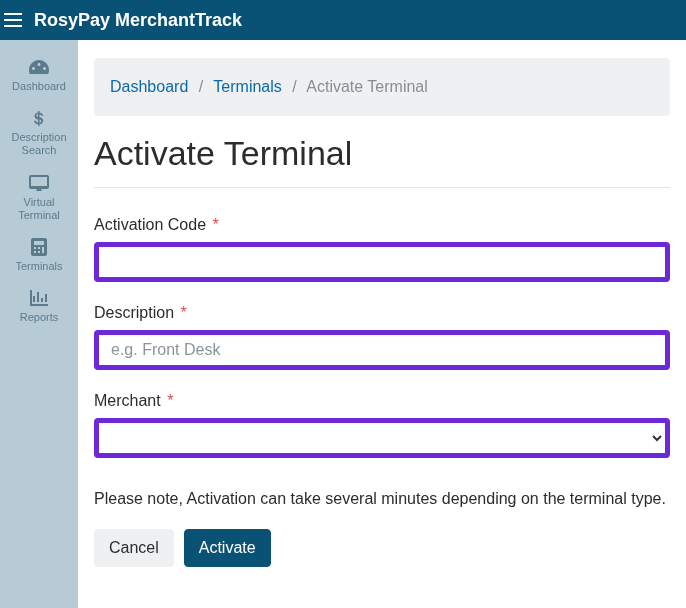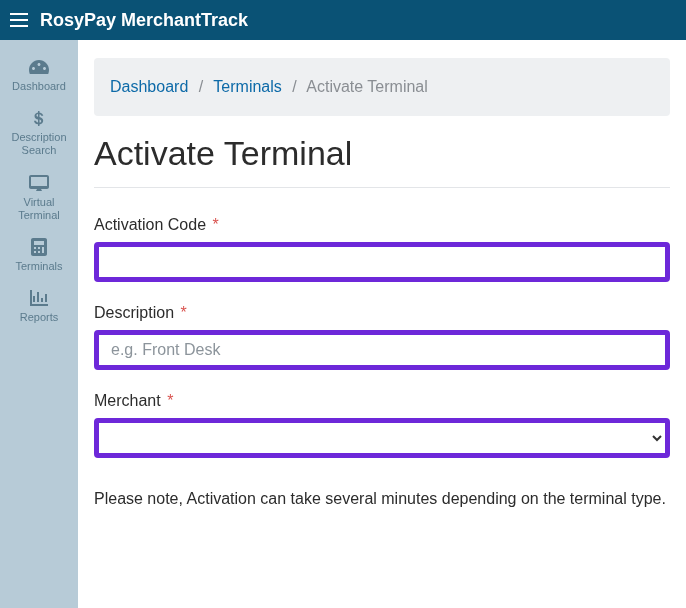--- a/index.html
+++ b/index.html
@@ -11,21 +11,21 @@
       width: 686px;
       height: 608px;
       overflow: hidden;
     }
     .header {
       background: #0a5275;
       color: #fff;
       height: 40px;
       display: flex;
       align-items: center;
-      padding: 0 10px;
+      padding: 0 4px;
     }
     .hamburger {
       width: 18px;
       height: 14px;
       display: flex;
       flex-direction: column;
       justify-content: space-between;
       cursor: pointer;
       margin-right: 12px;
     }
@@ -250,15 +250,19 @@
         <span>Merchant</span>
         <span class="required">*</span>
       </label>
       <select class="form-control">
         <option></option>
       </select>
     </div>
 
     <p class="note">Please note, Activation can take several minutes depending on the terminal type.</p>
 
+    <div class="actions">
+      <button type="button" class="btn btn-cancel">Cancel</button>
+      <button type="button" class="btn btn-primary">Activate</button>
+    </div>
 
   </div>
 </div>
 
 </body></html>

